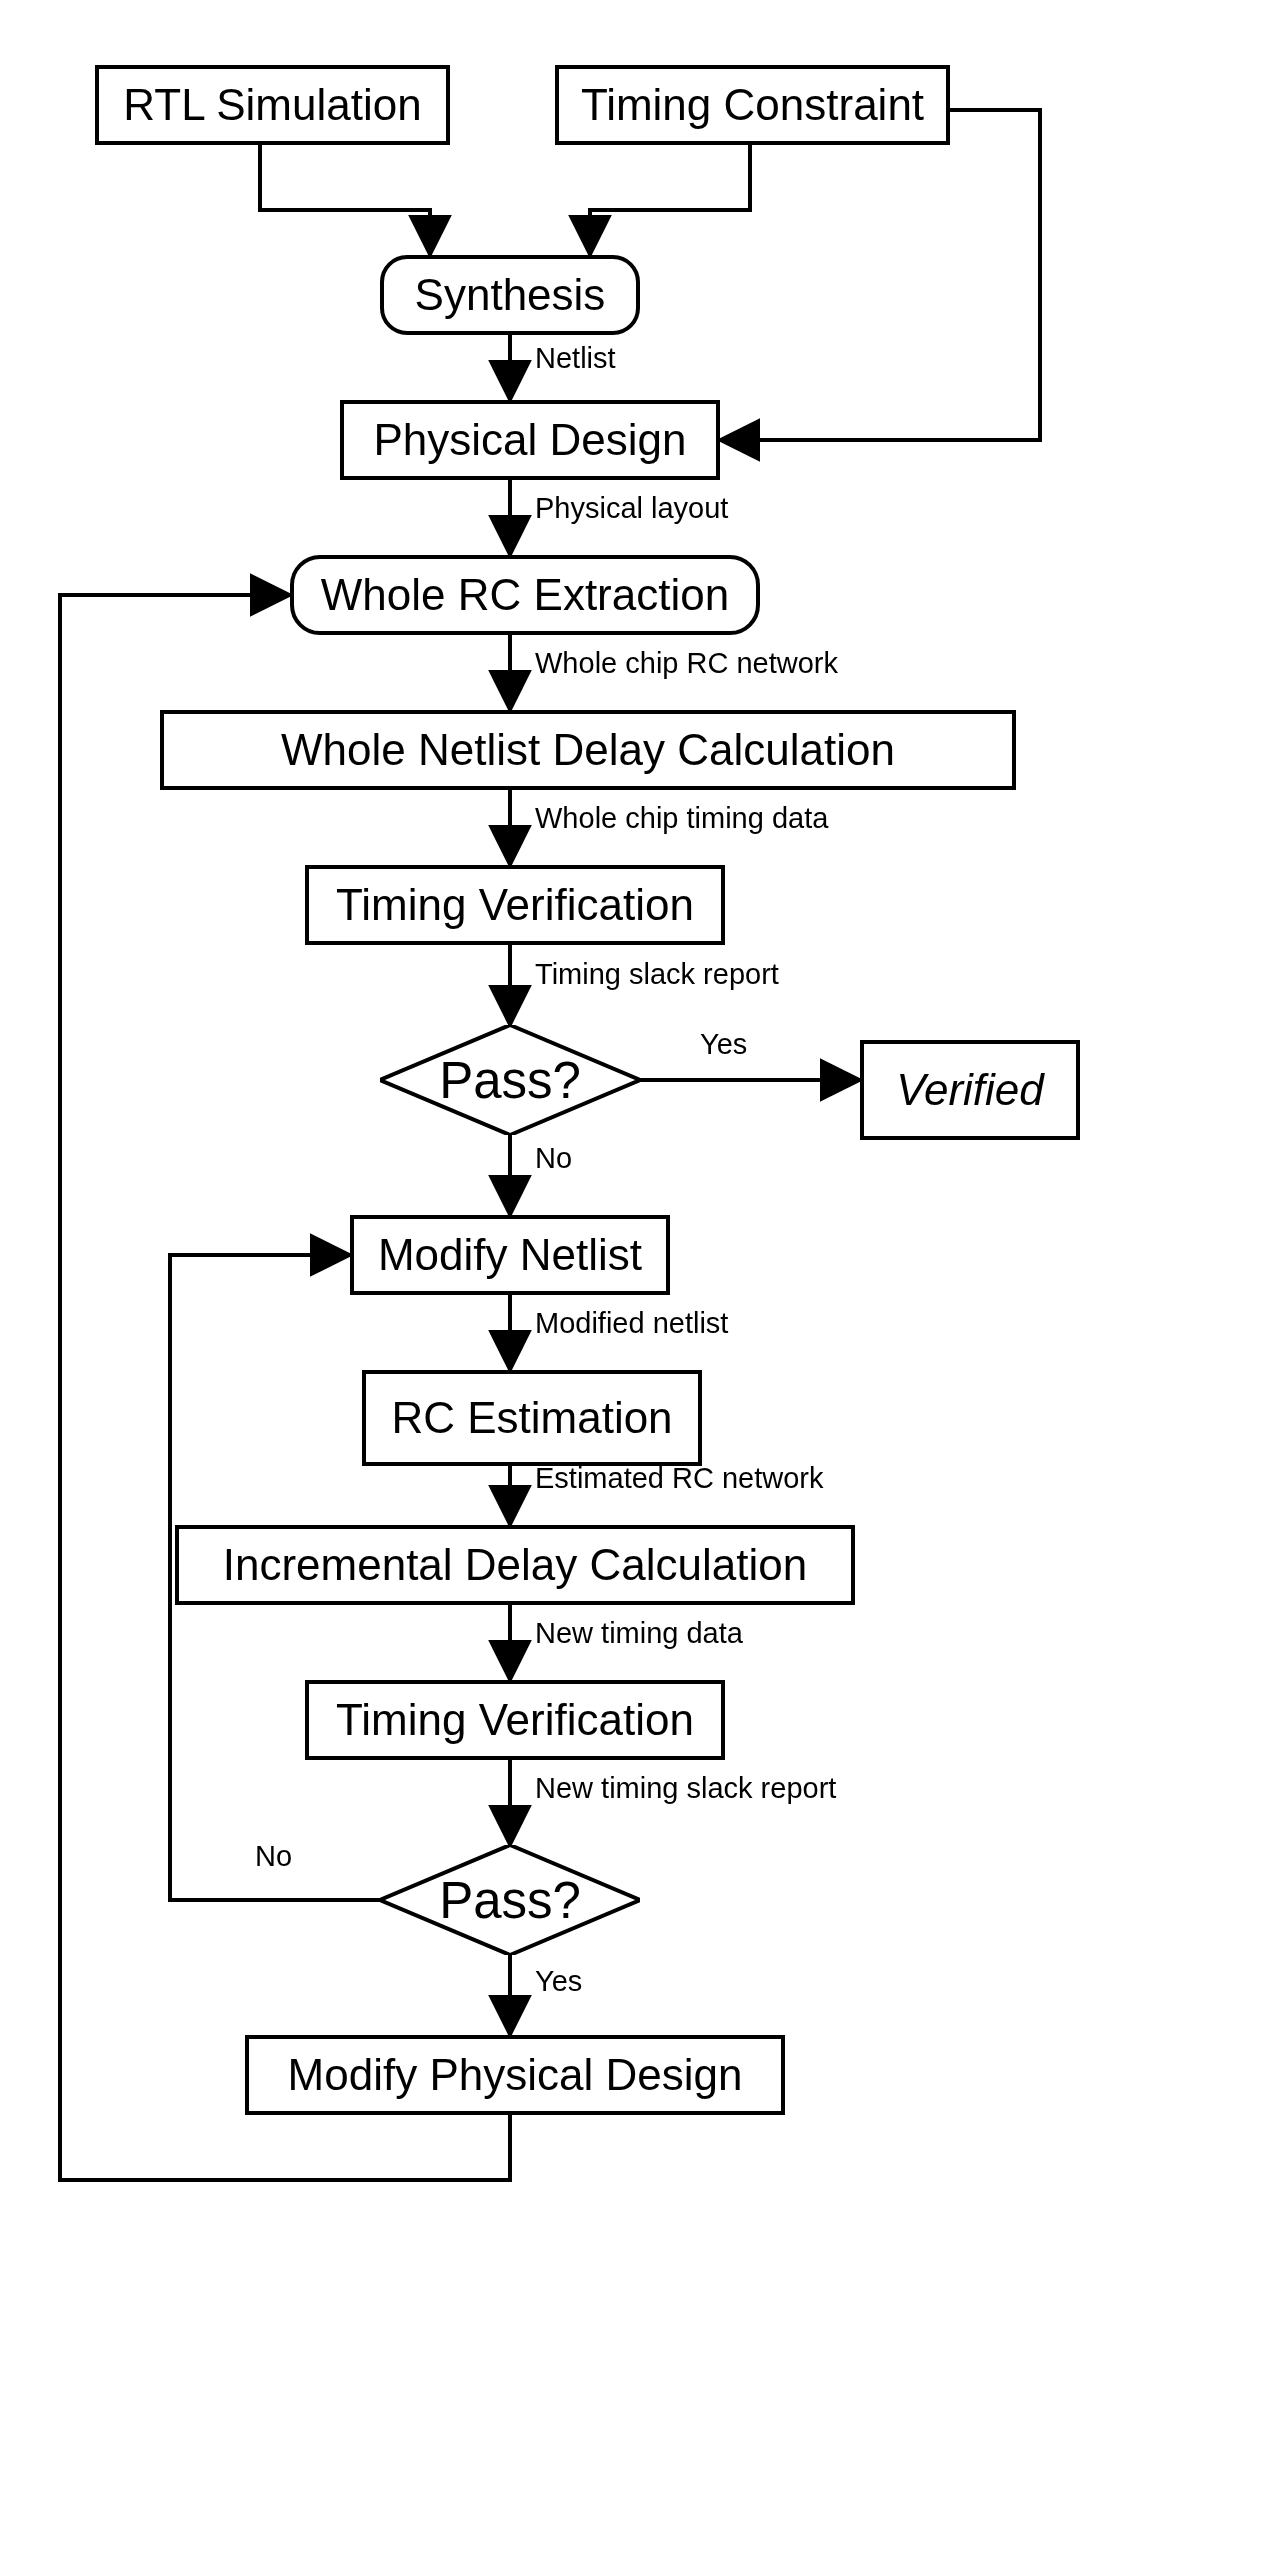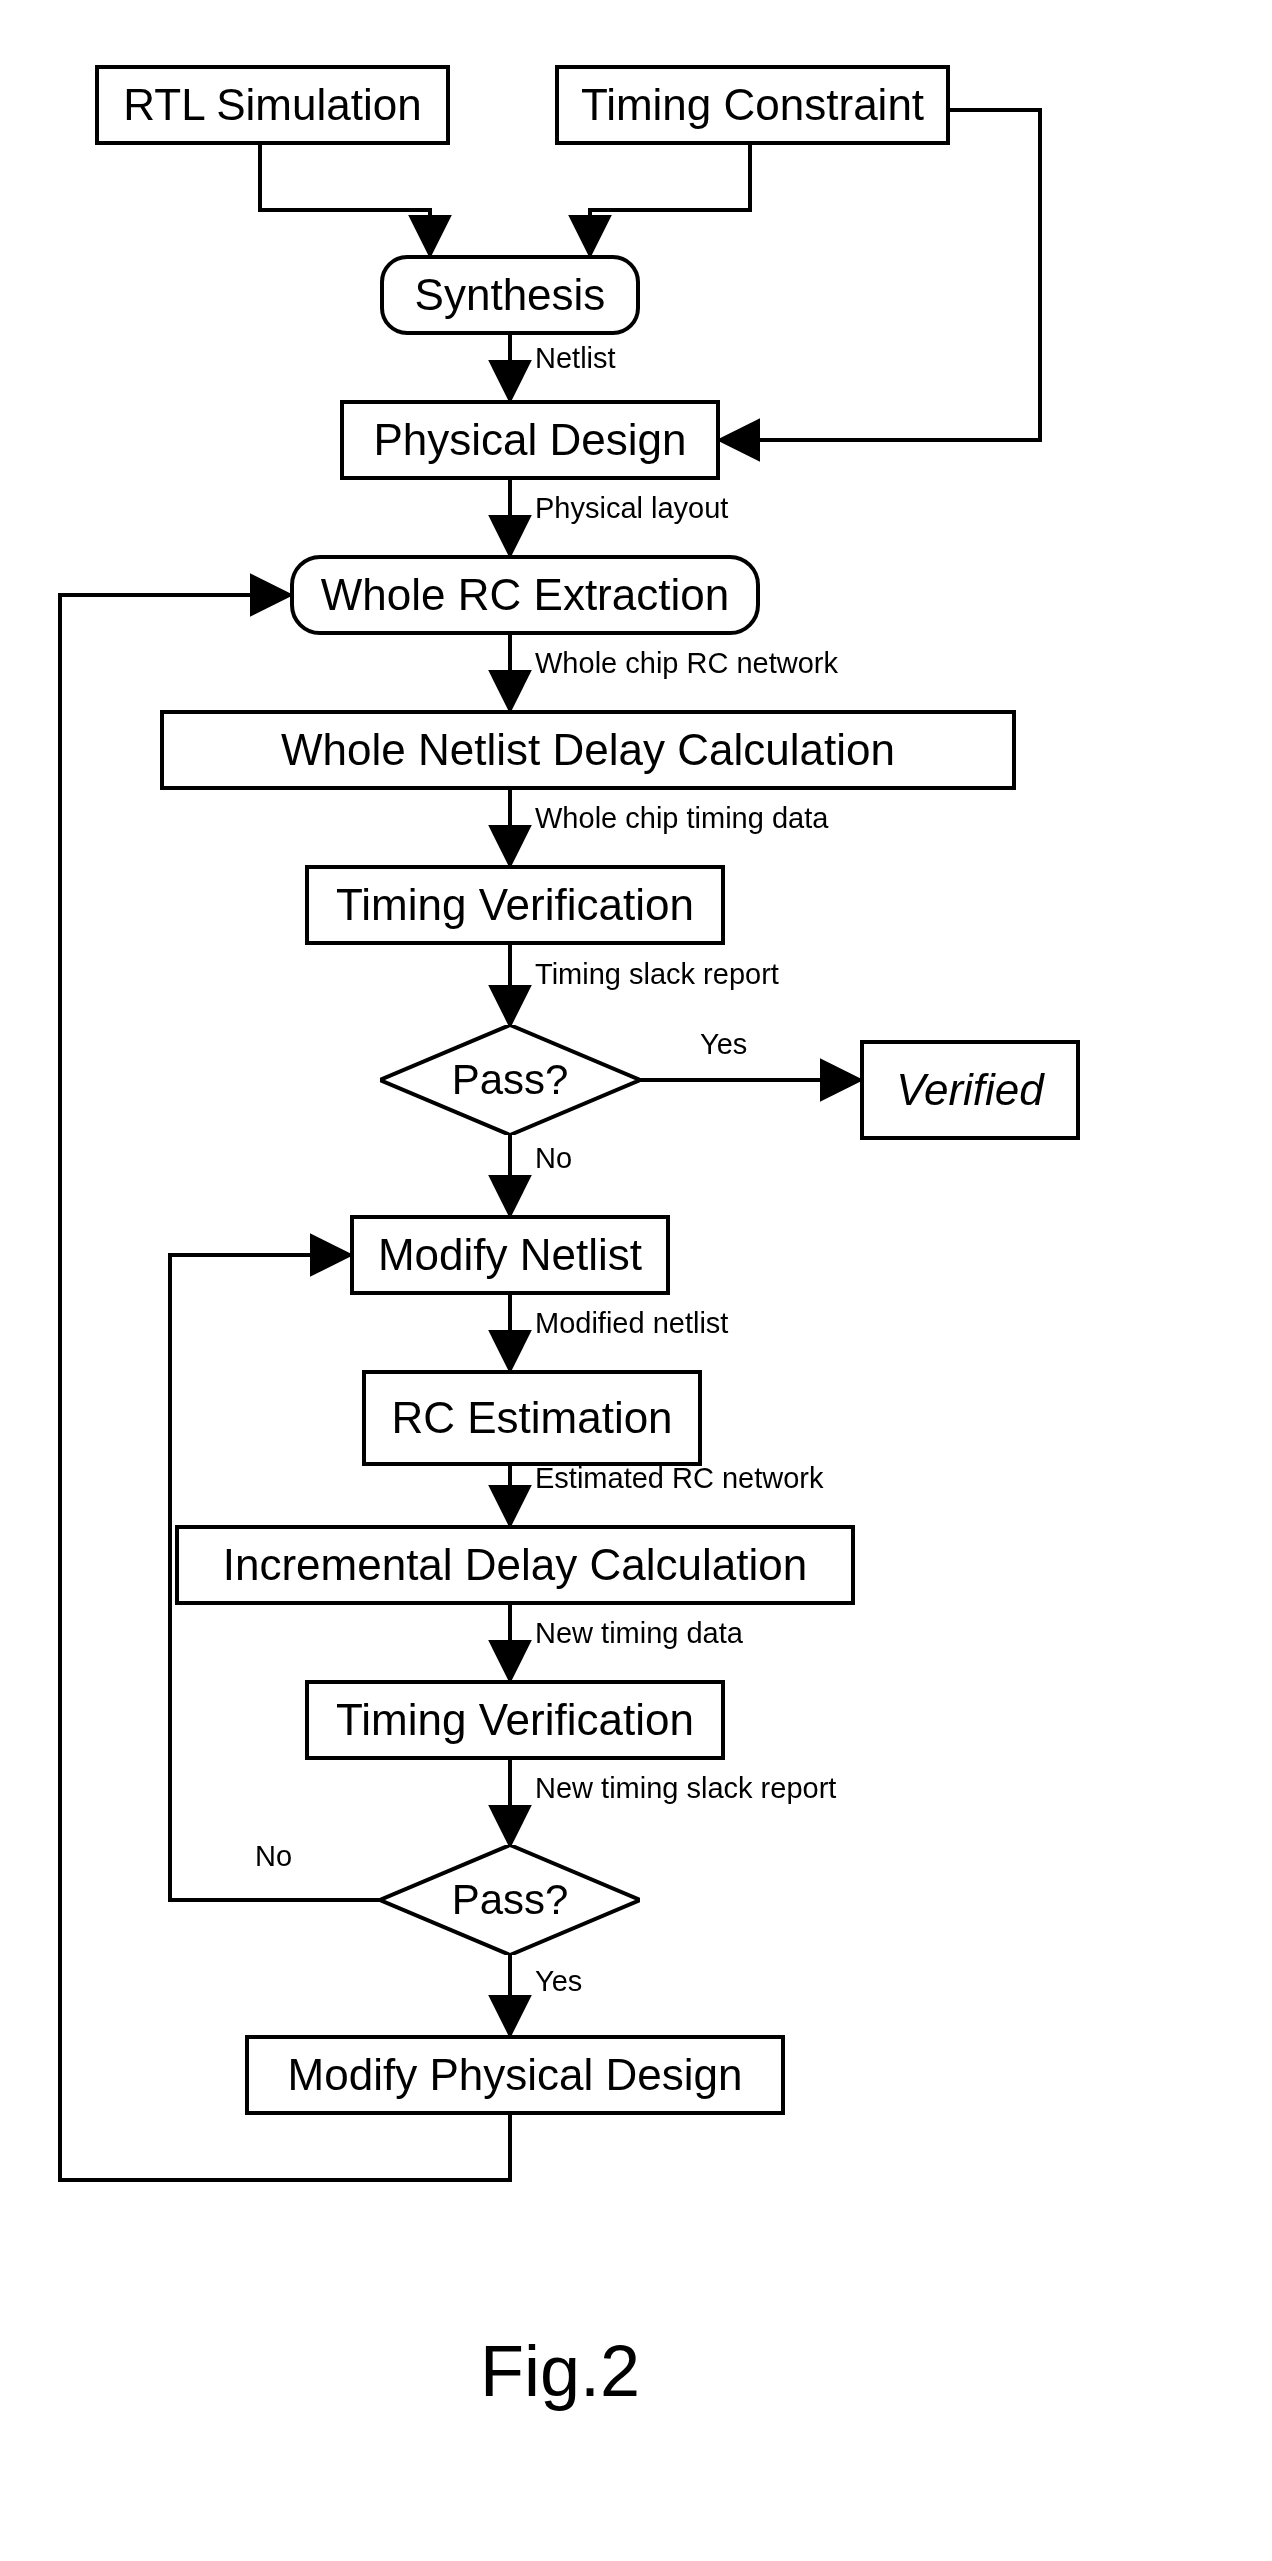--- a/index.html
+++ b/index.html
@@ -28,21 +28,21 @@
   }
   .diamond {
     position: absolute;
     width: 260px;
     height: 110px;
   }
   .diamond svg { position:absolute; inset:0; }
   .diamond .dlabel {
     position:absolute; inset:0;
     display:flex; align-items:center; justify-content:center;
-    font-size: 42px;
+    font-size: 51px;
   }
   .edge-label {
     position: absolute;
     font-size: 29px;
     white-space: nowrap;
   }
   .fig {
     position:absolute;
     font-size: 72px;
     font-weight: normal;
@@ -178,15 +178,14 @@
   <div class="edge-label" style="left:535px; top:958px;">Timing slack report</div>
   <div class="edge-label" style="left:700px; top:1028px;">Yes</div>
   <div class="edge-label" style="left:535px; top:1142px;">No</div>
   <div class="edge-label" style="left:535px; top:1307px;">Modified netlist</div>
   <div class="edge-label" style="left:535px; top:1462px;">Estimated RC network</div>
   <div class="edge-label" style="left:535px; top:1617px;">New timing data</div>
   <div class="edge-label" style="left:535px; top:1772px;">New timing slack report</div>
   <div class="edge-label" style="left:535px; top:1965px;">Yes</div>
   <div class="edge-label" style="left:255px; top:1840px;">No</div>
 
-  <div class="fig" style="left:480px; top:2330px;">Fig.2</div>
 
 </div>
 
 </body></html>

